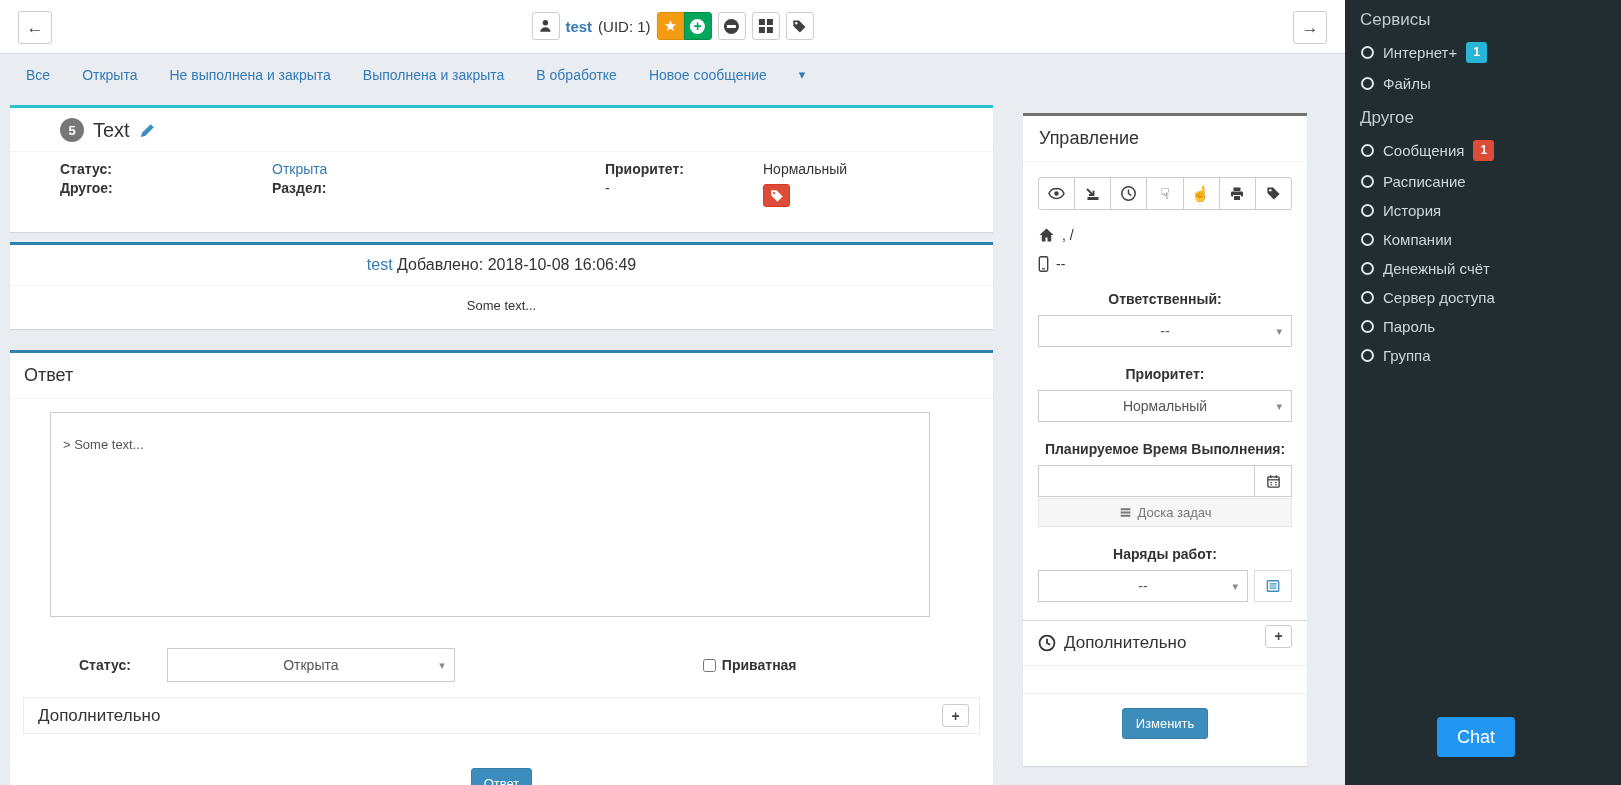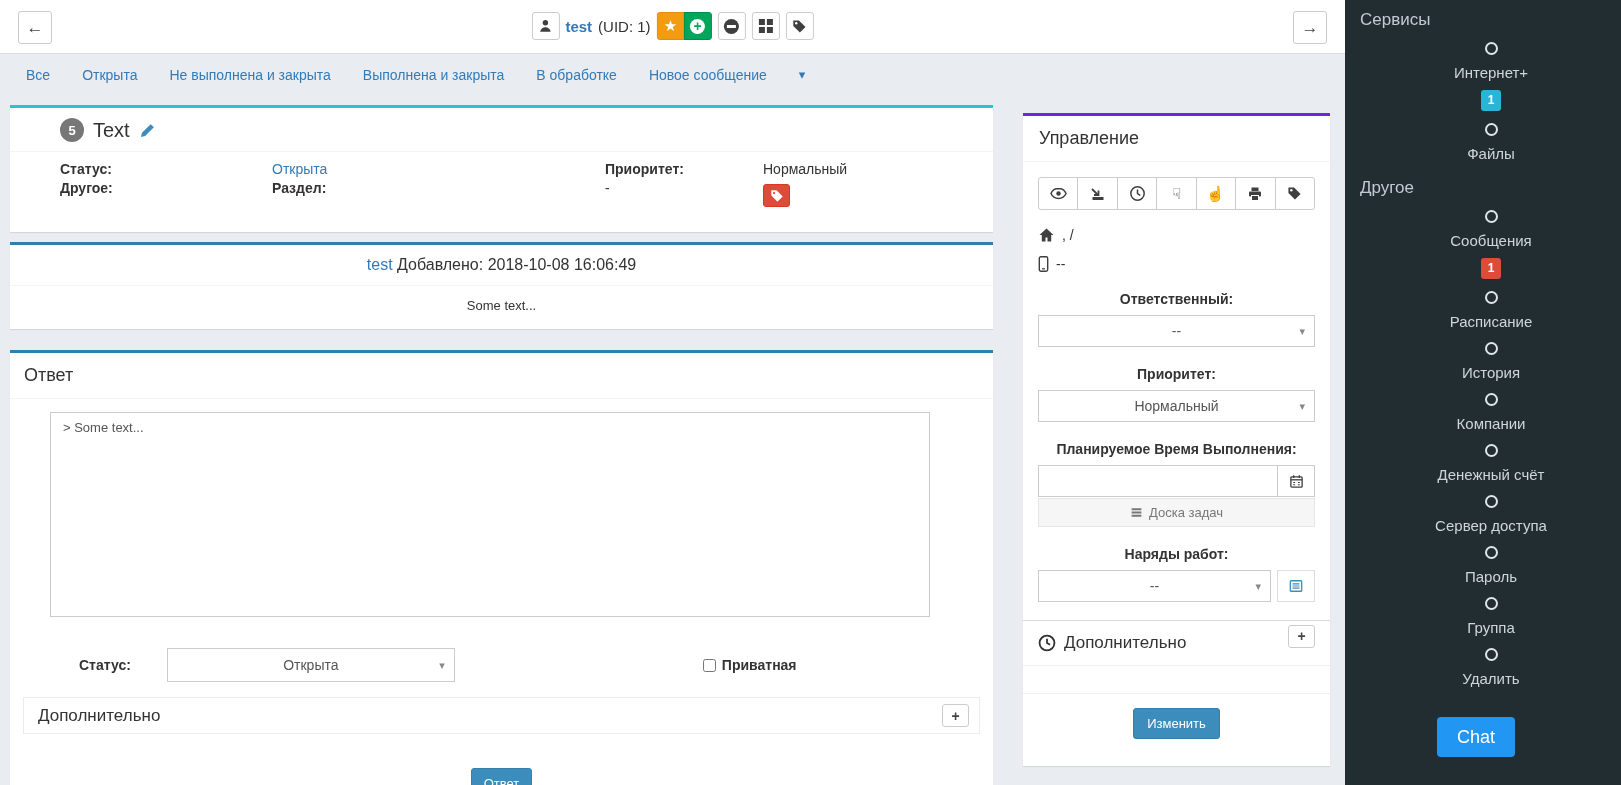--- a/index.html
+++ b/index.html
@@ -64,21 +64,21 @@
   .tag-btn { margin-top:4px; width:27px; height:23px; background:#dd4b39; border:1px solid #d73925;
     border-radius:3px; color:#fff; display:flex; align-items:center; justify-content:center; cursor:pointer; }
 
   .p2 { margin-top:10px;text-align:center; }
   .p2-head { padding:11px 14px; font-size:16px; border-bottom:1px solid #f4f4f4; color:#333; }
   .p2-body { padding:12px 14px 16px; font-size:13px; color:#333; }
 
   .p3 { margin-top:21px; padding-bottom:26px; }
   .p3-head { padding:12px 14px; font-size:18px; color:#333; border-bottom:1px solid #f4f4f4; }
   .reply-area { margin:13px 0 0 40px; width:880px; height:205px; resize:none;
-    border:1px solid #ccc; padding:7px 12px; font-size:13px; color:#555;
+    border:1px solid #ccc; padding:24px 12px; font-size:13px; color:#555;
     font-family:"Liberation Sans","DejaVu Sans",sans-serif; }
   .status-row { display:flex; align-items:center; margin:28px 0 0 69px; }
   .sel { position:relative; border:1px solid #ccc; background:#fff; height:34px;
     display:flex; align-items:center; justify-content:center; color:#555;
     font-size:14px; cursor:pointer; }
   .sel .caret { position:absolute; right:9px; color:#888; font-size:11px; }
   .status-sel { width:288px; margin-left:36px; }
   .priv { display:flex; align-items:center; gap:6px; margin-left:248px; }
   .priv label { font-weight:bold; font-size:14px; }
   .extra-bar { margin:15px 13px 0; border:1px solid #ececec; height:37px;
@@ -86,22 +86,22 @@
   .extra-bar .xlabel { font-size:17px; color:#333; flex:1; }
   .plus-btn { width:27px; height:23px; border:1px solid #ccc; border-radius:3px; background:#fff;
     color:#444; font-weight:bold; font-size:14px; display:flex; align-items:center;
     justify-content:center; cursor:pointer; }
   .footer-strip { position:absolute; left:10px; top:759px; width:983px; height:26px;
     background:#fff; box-shadow:0 1px 1px rgba(0,0,0,.09); overflow:visible; text-align:center; }
   .submit-reply { margin-top:9px; display:inline-block; background:#3c8dbc; border:1px solid #367fa9;
     border-radius:3px; color:#fff; font-size:13px; padding:7px 12px; cursor:pointer; }
 
   
-  .control { position:absolute; left:1023px; top:113px; width:307px; min-height:599px;
-    background:#fff; border-top:3px solid #6d28d9; box-shadow:0 1px 1px rgba(0,0,0,.09); }
+  .control { position:absolute; left:1023px; top:113px; width:284px; min-height:599px;
+    background:#fff; border-top:3px solid #737373; box-shadow:0 1px 1px rgba(0,0,0,.09); }
   .ctl-head { padding:12px 16px; font-size:18px; color:#333; border-bottom:1px solid #f4f4f4; }
   .ctl-body { padding:15px; }
   .toolbar { display:flex; }
   .tool-btn { flex:1; height:33px; background:#fff; border:1px solid #ccc; margin-left:-1px;
     display:flex; align-items:center; justify-content:center; color:#444; cursor:pointer; font-size:15px; }
   .tool-btn:first-child { margin-left:0; border-radius:3px 0 0 3px; }
   .tool-btn:last-child { border-radius:0 3px 3px 0; }
   .info-row { display:flex; align-items:center; gap:7px; margin-top:17px; color:#333; font-size:14px; }
   .clabel { text-align:center; font-weight:bold; margin-top:19px; font-size:14px; }
   .ctl-sel { height:32px; margin-top:8px; }
@@ -124,21 +124,21 @@
   .ctl-extra-body { height:28px; border-bottom:1px solid #f0f0f0; }
   .ctl-foot { text-align:center; padding:14px 0 12px; }
   .change-btn { display:inline-block; background:#3c8dbc; border:1px solid #367fa9; border-radius:3px;
     color:#fff; font-size:13px; padding:7px 13px; cursor:pointer; }
 
   
   .sidebar { position:absolute; left:1345px; top:0; width:276px; height:785px;
     background:#222d32; color:#ced6da; }
   .sb-header { color:#c2cad0; font-size:17px; padding:10px 0 6px 15px; }
   .sb-item { display:flex; align-items:center; gap:9px; padding:6px 0 6px 16px;
-    font-size:15px; cursor:pointer; line-height:17px;flex-direction:column; }
+    font-size:15px; cursor:pointer; line-height:17px; }
   .sb-circle { width:13px; height:13px; border:2px solid #dfe5e8; border-radius:50%; flex:none; }
   .sb-badge { font-size:12px; font-weight:bold; color:#fff; border-radius:3px;
     padding:2px 7px; }
   .sb-badge.cyan { background:#29b6d6; }
   .sb-badge.red  { background:#dd4b39; }
   .chat-btn { position:absolute; left:92px; top:717px; width:78px; height:40px;
     background:#2196f3; border:none; border-radius:4px; color:#fff; font-size:18px;
     font-family:"Liberation Sans","DejaVu Sans",sans-serif; cursor:pointer; }
 </style>
 </head>
@@ -454,19 +454,15 @@
     <span>Сервер доступа</span>
   </div>
   <div class="sb-item">
     <span class="sb-circle"></span>
     <span>Пароль</span>
   </div>
   <div class="sb-item">
     <span class="sb-circle"></span>
     <span>Группа</span>
   </div>
-  <div class="sb-item">
-    <span class="sb-circle"></span>
-    <span>Удалить</span>
-  </div>
 
   <button class="chat-btn">Chat</button>
 </div>
 
 </body></html>

